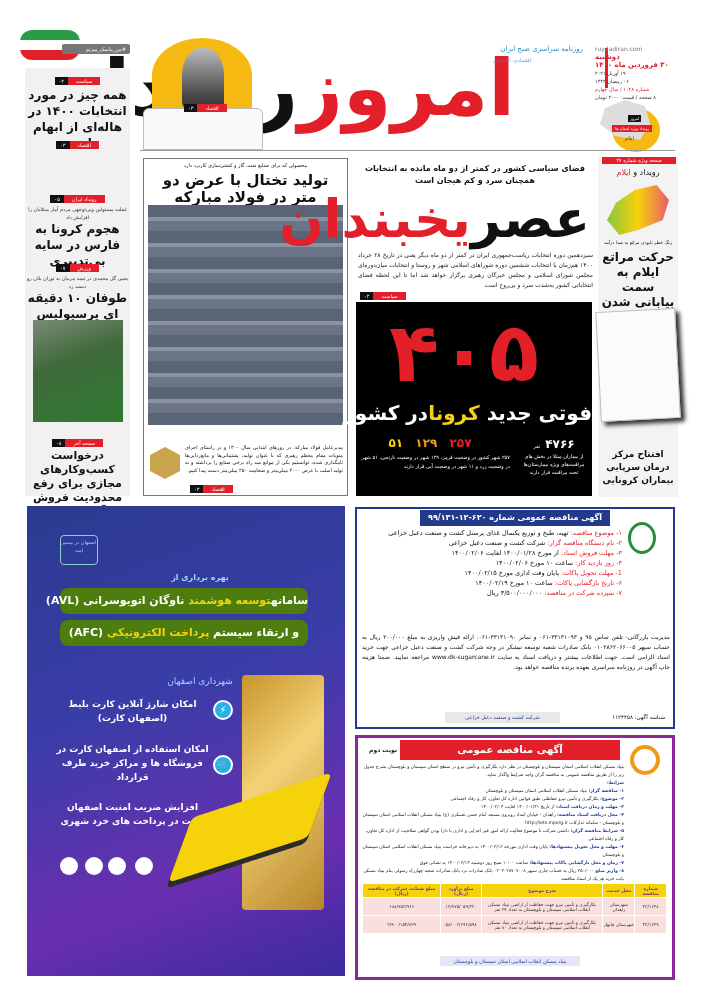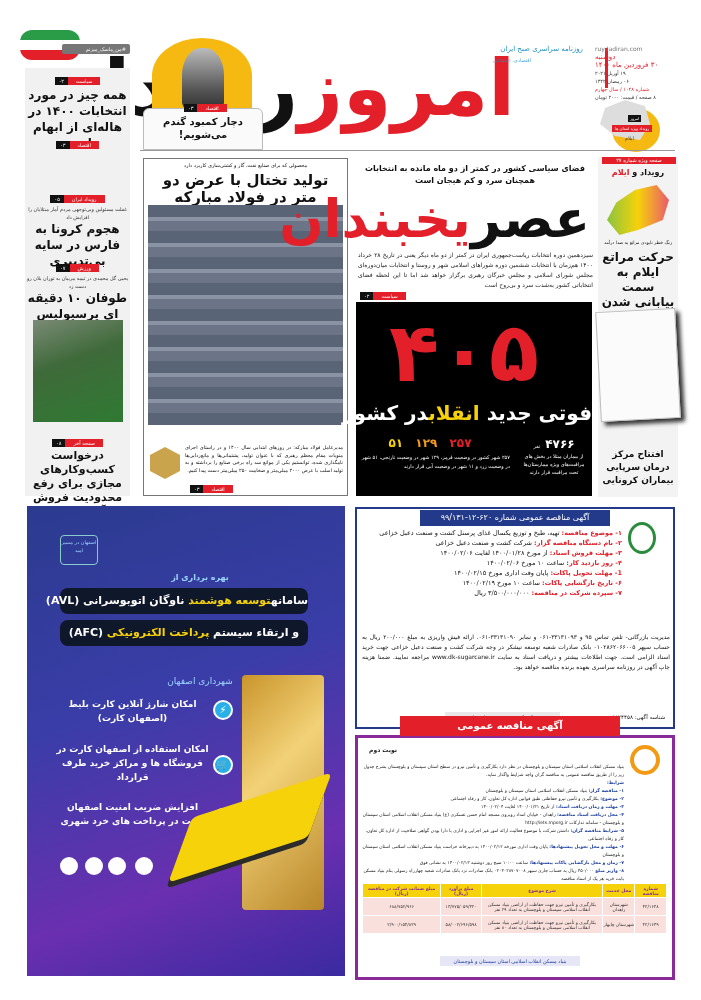--- a/index.html
+++ b/index.html
@@ -10,21 +10,21 @@
 .tag .n{background:#111;color:#fff;padding:0 4px}
 .center{text-align:center}
 
 #logo{left:270px;top:28px;width:245px;height:125px;font-size:78px;font-weight:bold;letter-spacing:-4px;line-height:120px;white-space:nowrap}
 #logo .red{color:#e3202a}
 #logo .blk{color:#111}
 #tagline{left:493px;top:45px;width:90px;font-size:7px;color:#1f8fc8;text-align:right}
 #tagline2{left:493px;top:57px;width:90px;font-size:5px;color:#1f8fc8;text-align:left;opacity:.8}
 #dateblock{left:595px;top:45px;width:80px;text-align:left;font-size:5px;line-height:8px;color:#333}
 #dateblock .site{color:#777;font-size:6px}
-#dateblock .day{color:#e3202a;font-weight:normal;font-size:7px}
+#dateblock .day{color:#e3202a;font-weight:bold;font-size:7px}
 #dateblock .red{color:#e3202a}
 #redbar-v{left:605px;top:48px;width:3px;height:40px;background:#e3202a}
 #ilammap{left:600px;top:100px;width:50px;height:40px;background:#ddd;clip-path:polygon(10% 20%,50% 0,90% 15%,100% 60%,80% 100%,30% 90%,0 60%)}
 #ilamcircle{left:612px;top:108px;width:48px;height:44px;border-radius:50%;background:#f6b912}
 #hline{left:140px;top:150px;width:535px;height:1px;background:#999}
 
 #leftcol{left:25px;top:68px;width:105px;height:428px;background:#f1f1f1}
 #mask{left:20px;top:30px;width:60px;height:30px;border-radius:12px;background:linear-gradient(#2a9c48 0 33%,#fff 33% 66%,#e3202a 66%)}
 #maskslogan{left:62px;top:44px;width:68px;height:10px;background:#777;color:#fff;font-size:5px;line-height:10px;padding-right:4px;border-radius:2px}
 .lhead{font-weight:bold;font-size:12px;line-height:16px;text-align:center;color:#111}
@@ -55,39 +55,39 @@
 
 #rightcol{left:598px;top:157px;width:80px;height:340px;background:#f3f3f3}
 #rightbar{left:602px;top:157px;width:74px;height:7px;background:#e3202a;color:#fff;font-size:5px;line-height:7px;text-align:center}
 #ilamregion{left:607px;top:185px;width:62px;height:50px;background:linear-gradient(90deg,#8ac440,#f6d20a 50%,#e95b6c);clip-path:polygon(0 70%,15% 35%,45% 10%,80% 0,100% 30%,90% 70%,50% 90%,20% 100%)}
 .rhead{font-weight:bold;font-size:12px;line-height:15px;text-align:center}
 #paperthumb{left:598px;top:310px;width:80px;height:110px;background:#fbfbfb;border:1px solid #bbb;transform:rotate(-3deg);box-shadow:4px 4px 4px #333}
 
 #adbox{left:27px;top:506px;width:318px;height:470px;background:linear-gradient(160deg,#2b3b8f 0%,#3a3da8 40%,#6a2fb0 75%,#3a2aa0 100%)}
 #adlogo{left:60px;top:535px;width:38px;height:30px;border:1px solid #8cc;border-radius:4px;color:#9cf;font-size:5px;line-height:8px;text-align:center;padding-top:2px}
 #adkicker{left:100px;top:573px;width:200px;color:#9dd7ff;font-size:8px;font-weight:bold;text-align:center;letter-spacing:3px}
-.adbanner{position:absolute;left:60px;width:248px;height:26px;background:#0f172a;border-radius:8px;color:#fff;font-size:11px;font-weight:bold;text-align:center;line-height:26px;white-space:nowrap}
+.adbanner{position:absolute;left:60px;width:248px;height:26px;background:#4d7c0f;border-radius:8px;color:#fff;font-size:11px;font-weight:bold;text-align:center;line-height:26px;white-space:nowrap}
 .adbanner .y{color:#f6d20a}
 #adcity{left:100px;top:676px;width:200px;color:#9dd7ff;font-size:9px;font-weight:normal;text-align:center;letter-spacing:2px}
 .adfeat{position:absolute;left:55px;width:155px;color:#fff;font-size:9px;font-weight:bold;text-align:center;line-height:14px}
 .adicon{position:absolute;left:213px;width:20px;height:20px;border-radius:50%;background:#2ab0e8;border:2px solid #fff;color:#fff;font-size:10px;text-align:center;line-height:16px}
 #card{left:242px;top:675px;width:82px;height:235px;background:linear-gradient(135deg,#c9952c,#f3d277 40%,#b9862a);border-radius:4px}
 #bus{left:180px;top:795px;width:140px;height:65px;background:#f6d20a;transform:skew(-20deg,-18deg);border-radius:6px;box-shadow:0 6px 0 #2b2b2b}
 .adlogos{position:absolute;top:857px;width:18px;height:18px;border-radius:50%;background:#fff}
 
 #tender1{left:355px;top:507px;width:320px;height:222px;border:2px solid #233a8a}
-#t1title{left:420px;top:510px;width:190px;height:16px;background:#233a8a;color:#fff;font-size:8px;font-weight:normal;text-align:center;line-height:16px}
+#t1title{left:420px;top:510px;width:190px;height:16px;background:#233a8a;color:#fff;font-size:8px;font-weight:bold;text-align:center;line-height:16px}
 #t1logo{left:628px;top:522px;width:28px;height:32px;border-radius:50%;border:3px solid #2a8c3c}
 #t1items{left:362px;top:528px;width:260px;font-size:6.5px;line-height:10px;color:#111;text-align:right}
-#t1items .k{color:#e3202a;font-weight:bold}
+#t1items .k{color:#e3202a;font-weight:normal}
 #t1body{left:362px;top:632px;width:308px;font-size:6px;line-height:10px;color:#111;text-align:justify}
 #t1footer{left:445px;top:712px;width:115px;height:11px;background:#e8e8e8;font-size:5px;line-height:11px;text-align:center;color:#233a8a}
 
 #tender2{left:355px;top:735px;width:320px;height:245px;border:3px solid #8a2a98}
-#t2title{left:400px;top:716px;width:220px;height:20px;background:#e3202a;color:#fff;font-size:10px;font-weight:bold;text-align:center;line-height:20px}
+#t2title{left:400px;top:740px;width:220px;height:20px;background:#e3202a;color:#fff;font-size:10px;font-weight:bold;text-align:center;line-height:20px}
 #t2round{left:362px;top:746px;width:35px;font-size:6px;font-weight:bold}
 #t2logo{left:630px;top:745px;width:30px;height:30px;border-radius:50%;border:4px solid #f29a14}
 #t2body{left:362px;top:763px;width:262px;font-size:4.5px;line-height:8px;color:#222;text-align:right}
 #t2body .k{color:#1a3c9c;font-weight:bold}
 #t2table{left:362px;top:883px;width:305px;border-collapse:collapse;font-size:4.5px}
 #t2table th{background:#f6d20a;color:#8a2a98;height:14px;border:1px solid #fff;font-weight:bold}
 #t2table td{background:#fae0dc;height:18px;border:1px solid #fff;text-align:center;color:#333}
 #t2footer{left:440px;top:956px;width:140px;height:10px;background:#e6e6f6;font-size:5px;line-height:10px;text-align:center;color:#1a3c9c}
 </style>
 </head>
@@ -155,21 +155,20 @@
   <div class="lhead" style="font-size:11px;line-height:14px">درخواست کسب‌وکارهای مجازی برای رفع محدودیت فروش آنلاین دارو</div>
 </div>
 
 <div class="abs" id="portraitcircle"></div>
 <div class="abs" id="portrait"></div>
 <div class="abs" id="portraitbox">
   <div style="position:absolute;top:-5px;left:40px" class="tag">
       <span class="t">اقتصاد</span>
       <span class="n">۰۳</span>
     </div>
-  <div class="lhead" style="font-size:10px;line-height:13px;padding:6px 12px 0">دچار کمبود گندم می‌شویم!</div>
 </div>
 
 <div class="abs" id="steelbox"></div>
 <div class="abs center" style="left:148px;top:162px;width:195px;font-size:5px">محصولی که برای صنایع نفت، گاز و کشتی‌سازی کاربرد دارد</div>
 <div class="abs center" style="left:148px;top:172px;width:195px;font-size:15px;font-weight:bold;line-height:17px">تولید تختال با عرض دو متر در فولاد مبارکه</div>
 <div class="abs" id="steelimg"></div>
 <div class="abs" id="steelseal"></div>
 <div class="abs" style="left:185px;top:444px;width:158px;font-size:5px;line-height:7.5px;text-align:justify">مدیرعامل فولاد مبارکه: در روزهای ابتدایی سال ۱۴۰۰ و در راستای اجرای منویات مقام معظم رهبری که با عنوان تولید، پشتیبانی‌ها و مانع‌زدایی‌ها نامگذاری شده، توانستیم یکی از موانع سد راه برخی صنایع را برداشته و به تولید اسلب با عرض ۲۰۰۰ میلی‌متر و ضخامت ۲۵۰ میلی‌متر دست پیدا کنیم.</div>
 <div class="abs tag" style="left:190px;top:485px">
     <span class="t">اقتصاد</span>
@@ -179,35 +178,35 @@
 <div class="abs" id="mainsub">فضای سیاسی کشور در کمتر از دو ماه مانده به انتخابات همچنان سرد و کم هیجان است</div>
 <div class="abs" id="mainhead"><span>عصر</span><span class="red">یخبندان</span></div>
 <div class="abs" id="mainbody">سیزدهمین دوره انتخابات ریاست‌جمهوری ایران در کمتر از دو ماه دیگر یعنی در تاریخ ۲۸ خرداد ۱۴۰۰ هم‌زمان با انتخابات ششمین دوره شوراهای اسلامی شهر و روستا و انتخابات میان‌دوره‌ای مجلس شورای اسلامی و مجلس خبرگان رهبری برگزار خواهد شد اما تا این لحظه فضای انتخاباتی کشور به‌شدت سرد و بی‌روح است</div>
 <div class="abs tag" style="left:360px;top:292px">
     <span class="t">سیاست</span>
     <span class="n">۰۲</span>
   </div>
 
 <div class="abs" id="blackbox"></div>
 <div class="abs" id="big405">۴۰۵</div>
-<div class="abs" id="covidhead"><span>فوتی جدید</span> <span class="y">انقلاب</span><span>در کشور</span></div>
+<div class="abs" id="covidhead"><span>فوتی جدید</span> <span class="y">کرونا</span><span>در کشور</span></div>
 <div class="abs" id="cityline">
   <span style="color:#e3202a">۲۵۷</span>
   <span style="color:#f39a1e;margin:0 8px">۱۲۹</span>
   <span style="color:#f6d20a">۵۱</span>
 </div>
 <div class="abs" id="citytext">۲۵۷ شهر کشور در وضعیت قرمز، ۱۲۹ شهر در وضعیت نارنجی، ۵۱ شهر در وضعیت زرد و ۱۱ شهر در وضعیت آبی قرار دارند</div>
 <div class="abs" id="patients">
   <div><span class="num">۴۷۶۶</span> <span style="font-size:5px">نفر</span></div>
   <div class="lbl">از بیماران مبتلا در بخش های مراقبت‌های ویژه بیمارستان‌ها تحت مراقبت قرار دارند</div>
 </div>
 
 <div class="abs" id="rightcol"></div>
 <div class="abs" id="rightbar">صفحه ویژه شماره ۲۷</div>
-<div class="abs center" style="left:600px;top:168px;width:76px;font-size:8px;font-weight:bold"><span>رویداد</span> و <span style="color:#e3202a">ایلام</span></div>
+<div class="abs center" style="left:600px;top:168px;width:76px;font-size:8px;font-weight:normal"><span>رویداد</span> و <span style="color:#e3202a">ایلام</span></div>
 <div class="abs" id="ilamregion"></div>
 <div class="abs center" style="left:600px;top:240px;width:76px;font-size:4.5px">زنگ خطر نابودی مراتع به صدا درآمد</div>
 <div class="abs rhead" style="left:600px;top:250px;width:76px">حرکت مراتع ایلام به سمت بیابانی شدن</div>
 <div class="abs" id="paperthumb"></div>
 <div class="abs rhead" style="left:600px;top:448px;width:76px;font-size:9px;line-height:13px">افتتاح مرکز درمان سرپایی بیماران کرونایی</div>
 
 <div class="abs" id="adbox"></div>
 <div class="abs" id="adlogo">اصفهان در مسیر امید</div>
 <div class="abs" id="adkicker">بهره برداری از</div>
 <div class="adbanner" style="top:588px"><span>سامانه</span><span class="y">توسعه هوشمند</span> <span>ناوگان اتوبوسرانی (AVL)</span></div>

